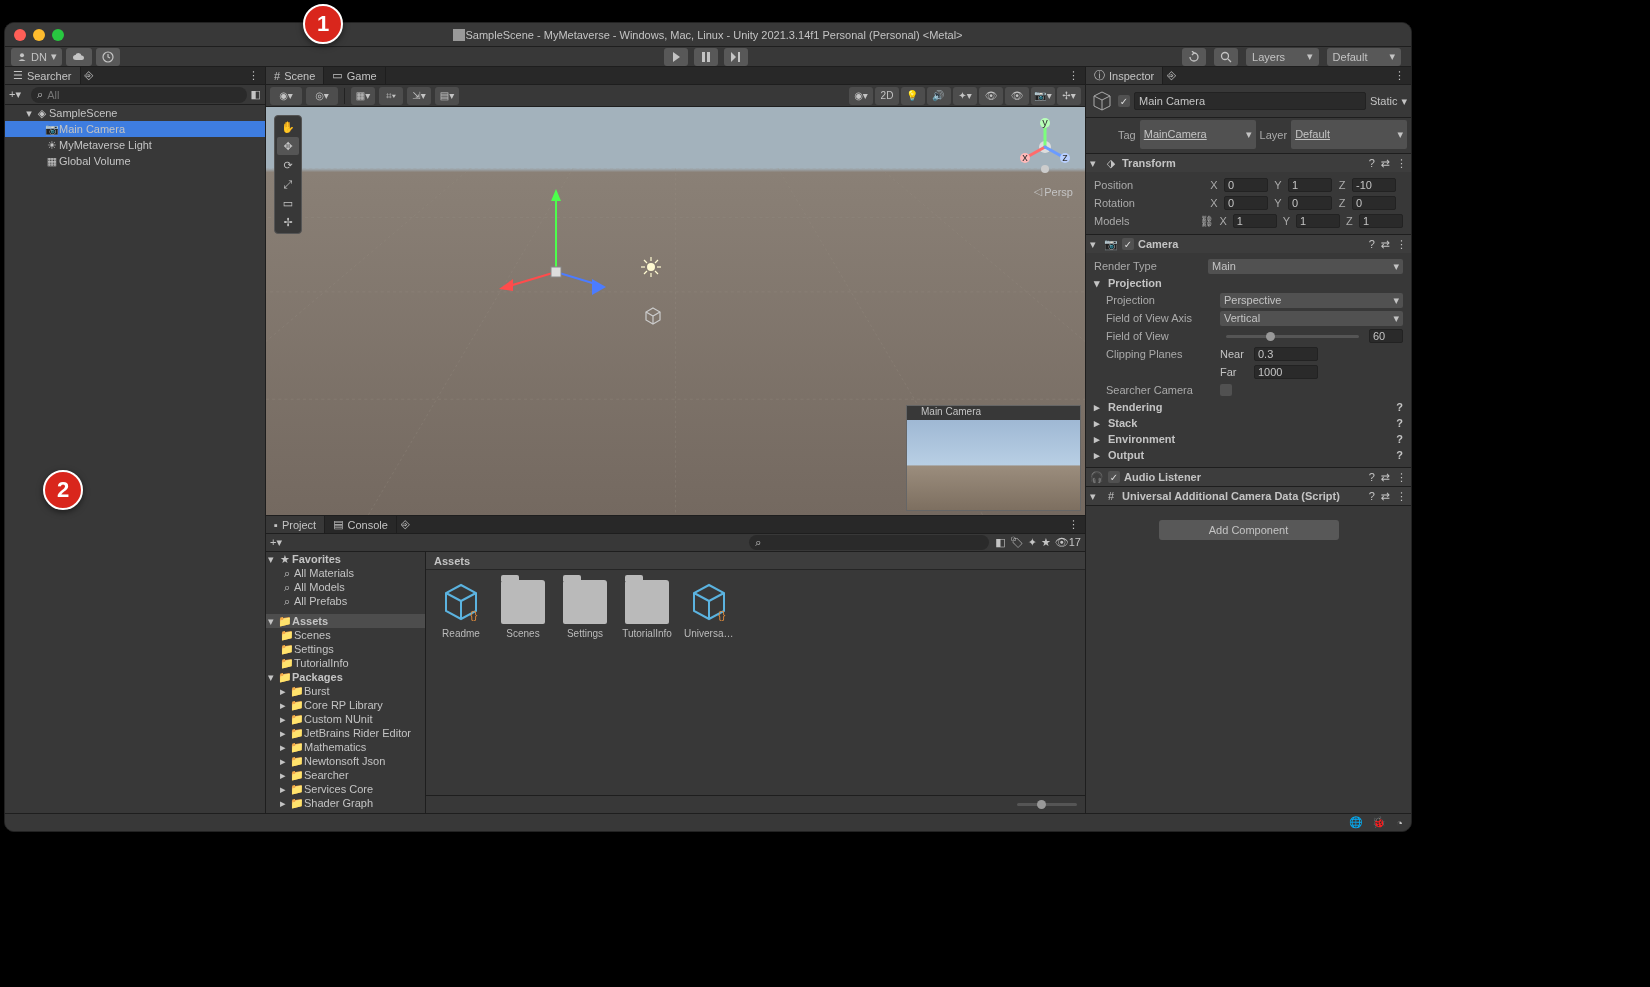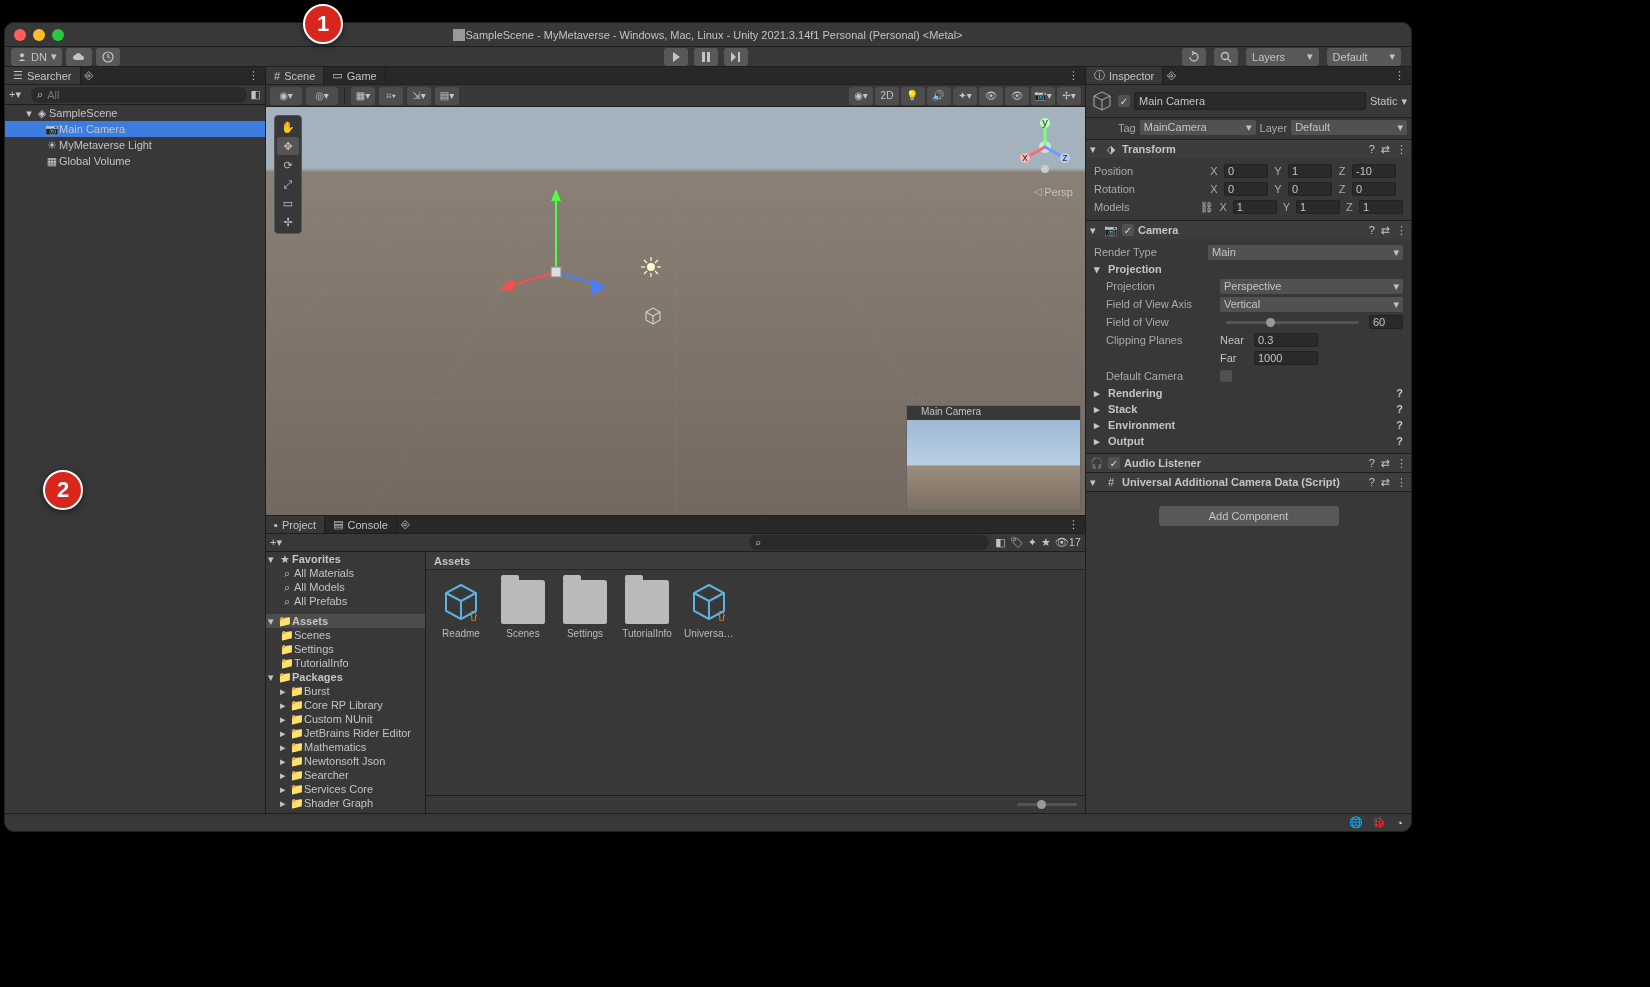--- a/index.html
+++ b/index.html
@@ -90,21 +90,21 @@
 .proj-footer { height:18px; border-top:1px solid #1e1e1e; display:flex; align-items:center; justify-content:flex-end; padding:0 8px; gap:6px;}
 .slider { width:60px; height:3px; background:#555; position:relative; border-radius:2px;}
 .slider .knob { position:absolute; left:20px; top:-3px; width:9px; height:9px; background:#999; border-radius:50%;}
 
 
 .insp { flex:1; overflow:auto; background:#383838;}
 .insp-header { padding:4px; display:flex; align-items:center; gap:4px; border-bottom:1px solid #1e1e1e;}
 .insp-header .cube { width:24px; height:24px; display:flex; align-items:center; justify-content:center;}
 .insp-header input.name { flex:1; background:#2a2a2a; border:1px solid #222; color:#c4c4c4; padding:2px 4px; border-radius:2px;}
 .insp-tagrow { display:flex; align-items:center; gap:4px; padding:2px 4px 4px 32px; border-bottom:1px solid #1e1e1e;}
-.insp-tagrow select, .insp-tagrow .sel { background:#515151; border:none; color:#c4c4c4; padding:1px 4px; border-radius:2px; flex:1;}
+.insp-tagrow select, .insp-tagrow .sel { background:#515151; border:none; color:#c4c4c4; padding:8px 4px; border-radius:2px; flex:1;text-decoration:underline;}
 .insp-tagrow .lbl { color:#aaa; }
 .component { border-bottom:1px solid #1e1e1e; }
 .comp-head { height:18px; display:flex; align-items:center; gap:4px; padding:0 4px; background:#3d3d3d; cursor:pointer;}
 .comp-head .fold { width:10px; }
 .comp-head .cico { width:14px; display:inline-flex; justify-content:center;}
 .comp-head .title { flex:1; font-weight:bold; }
 .comp-head .hbtns { display:flex; gap:6px; }
 .comp-body { padding:4px 8px; }
 .prop-row { display:flex; align-items:center; height:18px; gap:4px; }
 .prop-row .plabel { width:110px; color:#aaa; }
@@ -661,21 +661,21 @@
                 <span class="plabel">Clipping Planes</span>
                 <span style="width:30px">Near</span>
                 <input class="numwide" value="0.3" style="">
               </div>
               <div class="prop-row">
                 <span class="plabel"></span>
                 <span style="width:30px">Far</span>
                 <input class="numwide" value="1000" style="">
               </div>
               <div class="prop-row">
-                <span class="plabel">Default Camera</span>
+                <span class="plabel">Searcher Camera</span>
                 <div class="check"></div>
               </div>
             </div>
             <div class="sub-head">
                 <span class="fold">▸</span>
                 <span>Rendering</span>
                 <span style="margin-left:auto">?</span>
               </div>
             <div class="sub-head">
                 <span class="fold">▸</span>

